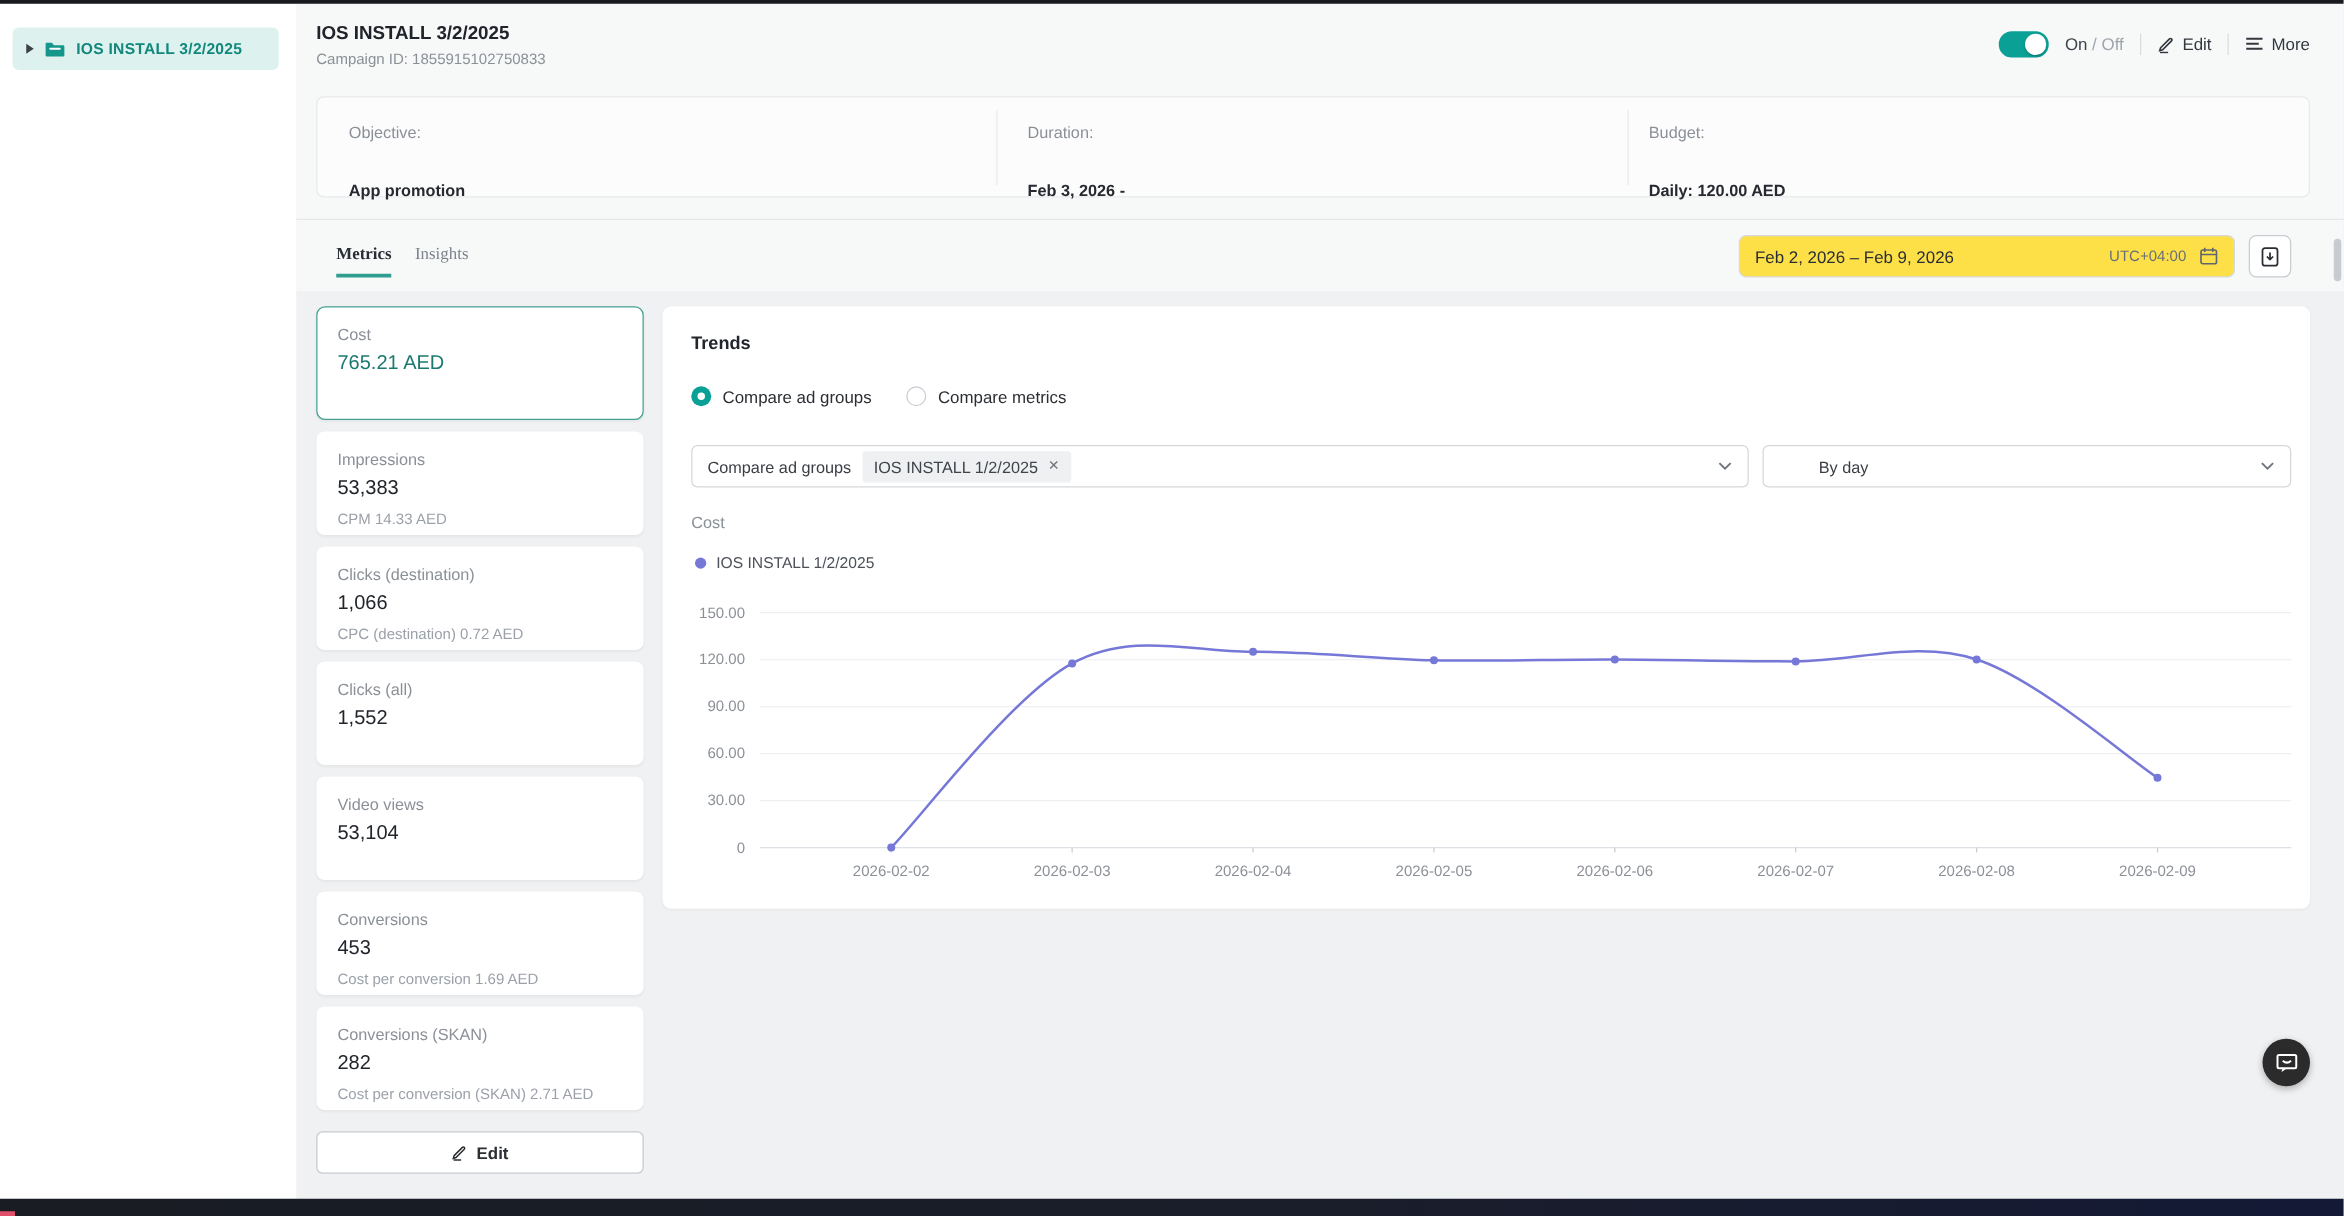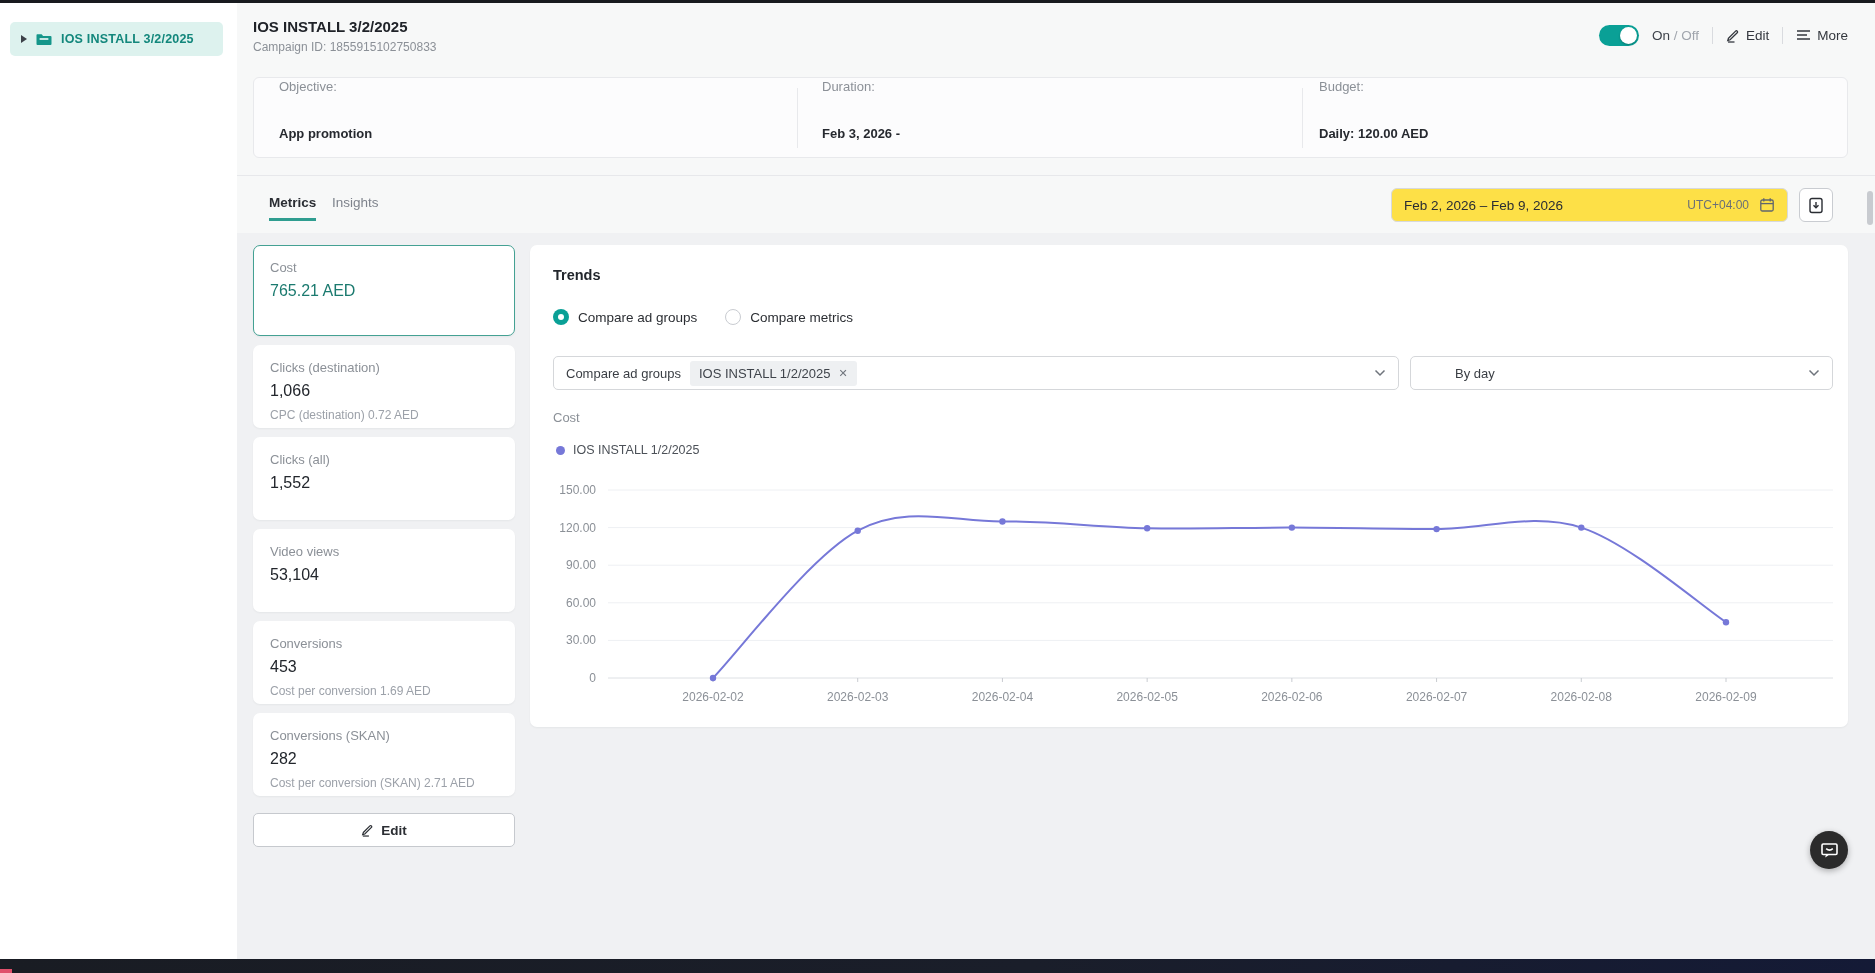--- a/index.html
+++ b/index.html
@@ -31,27 +31,27 @@
   .toggle { width:40px; height:21px; border-radius:11px; background:#0aa096; position:relative; cursor:pointer; }
   .toggle .knob { position:absolute; right:2px; top:2px; width:17px; height:17px; border-radius:50%; background:#fff; box-shadow:0 1px 2px rgba(0,0,0,.25); }
   .onoff { font-size:13.5px; color:#a0a5ad; }
   .onoff .on { color:#3f444c; }
   .hdr-sep { width:1px; height:17px; background:#d9dbdf; }
   .hdr-btn { display:flex; align-items:center; gap:6px; font-size:13.5px; color:#33373e; cursor:pointer; }
 
   
   .summary-card { position:absolute; left:16px; top:74px; width:1595px; height:81px; background:#fcfcfd;
     border:1px solid #e8e9ec; border-radius:6px; }
-  .summary-col { position:absolute; top:1px; }
+  .summary-col { position:absolute; top:20px; }
   .summary-col .s-label { font-size:13px; color:#8b9097; margin-bottom:9px; }
   .summary-col .s-value { font-size:13px; color:#26292f; font-weight:bold;margin-top:32px; }
   .v-sep { position:absolute; top:10px; width:1px; height:60px; background:#e8e9ec; }
 
   
-  .tab { position:absolute; top:192px; font-size:13.5px; cursor:pointer; padding-bottom:8px; }
+  .tab { position:absolute; top:192px; font-size:13.5px; cursor:pointer; padding-bottom:8px;font-family:Liberation Serif, serif; }
   .tab.active { color:#2a2d33; font-weight:bold; border-bottom:3px solid #2f9d90; }
   .tab.inactive { color:#7e838c; }
 
   
   .date-box { position:absolute; left:1154px; top:185px; width:397px; height:34px; background:#fde047;
     border:1px solid #d7d9dd; border-radius:6px; display:flex; align-items:center; padding:0 12px; cursor:pointer; }
   .date-box .range { font-size:13.5px; color:#2a2d33; }
   .date-box .tz { margin-left:auto; font-size:12px; color:#6a6f77; margin-right:10px; }
   .export-btn { position:absolute; left:1562px; top:185px; width:34px; height:34px; background:#fff;
     border:1px solid #c9ccd1; border-radius:6px; display:flex; align-items:center; justify-content:center; cursor:pointer; }
@@ -187,20 +187,25 @@
         <line x1="8" y1="5" x2="8" y2="10.3" stroke="#2a2d33" stroke-width="1.4"></line>
         <polyline points="5.5,8.2 8,10.7 10.5,8.2" fill="none" stroke="#2a2d33" stroke-width="1.4"></polyline>
       </svg>
     </div>
     <div class="scroll-thumb"></div>
 
     <div class="metric-col" id="metric-col">
         <div class="metric-card selected">
           <div class="m-label">Cost</div>
           <div class="m-value accent">765.21 AED</div>
+        </div>
+        <div class="metric-card">
+          <div class="m-label">Impressions</div>
+          <div class="m-value">53,383</div>
+          <div class="m-sub">CPM 14.33 AED</div>
         </div>
         <div class="metric-card">
           <div class="m-label">Clicks (destination)</div>
           <div class="m-value">1,066</div>
           <div class="m-sub">CPC (destination) 0.72 AED</div>
         </div>
         <div class="metric-card">
           <div class="m-label">Clicks (all)</div>
           <div class="m-value">1,552</div>
         </div>

